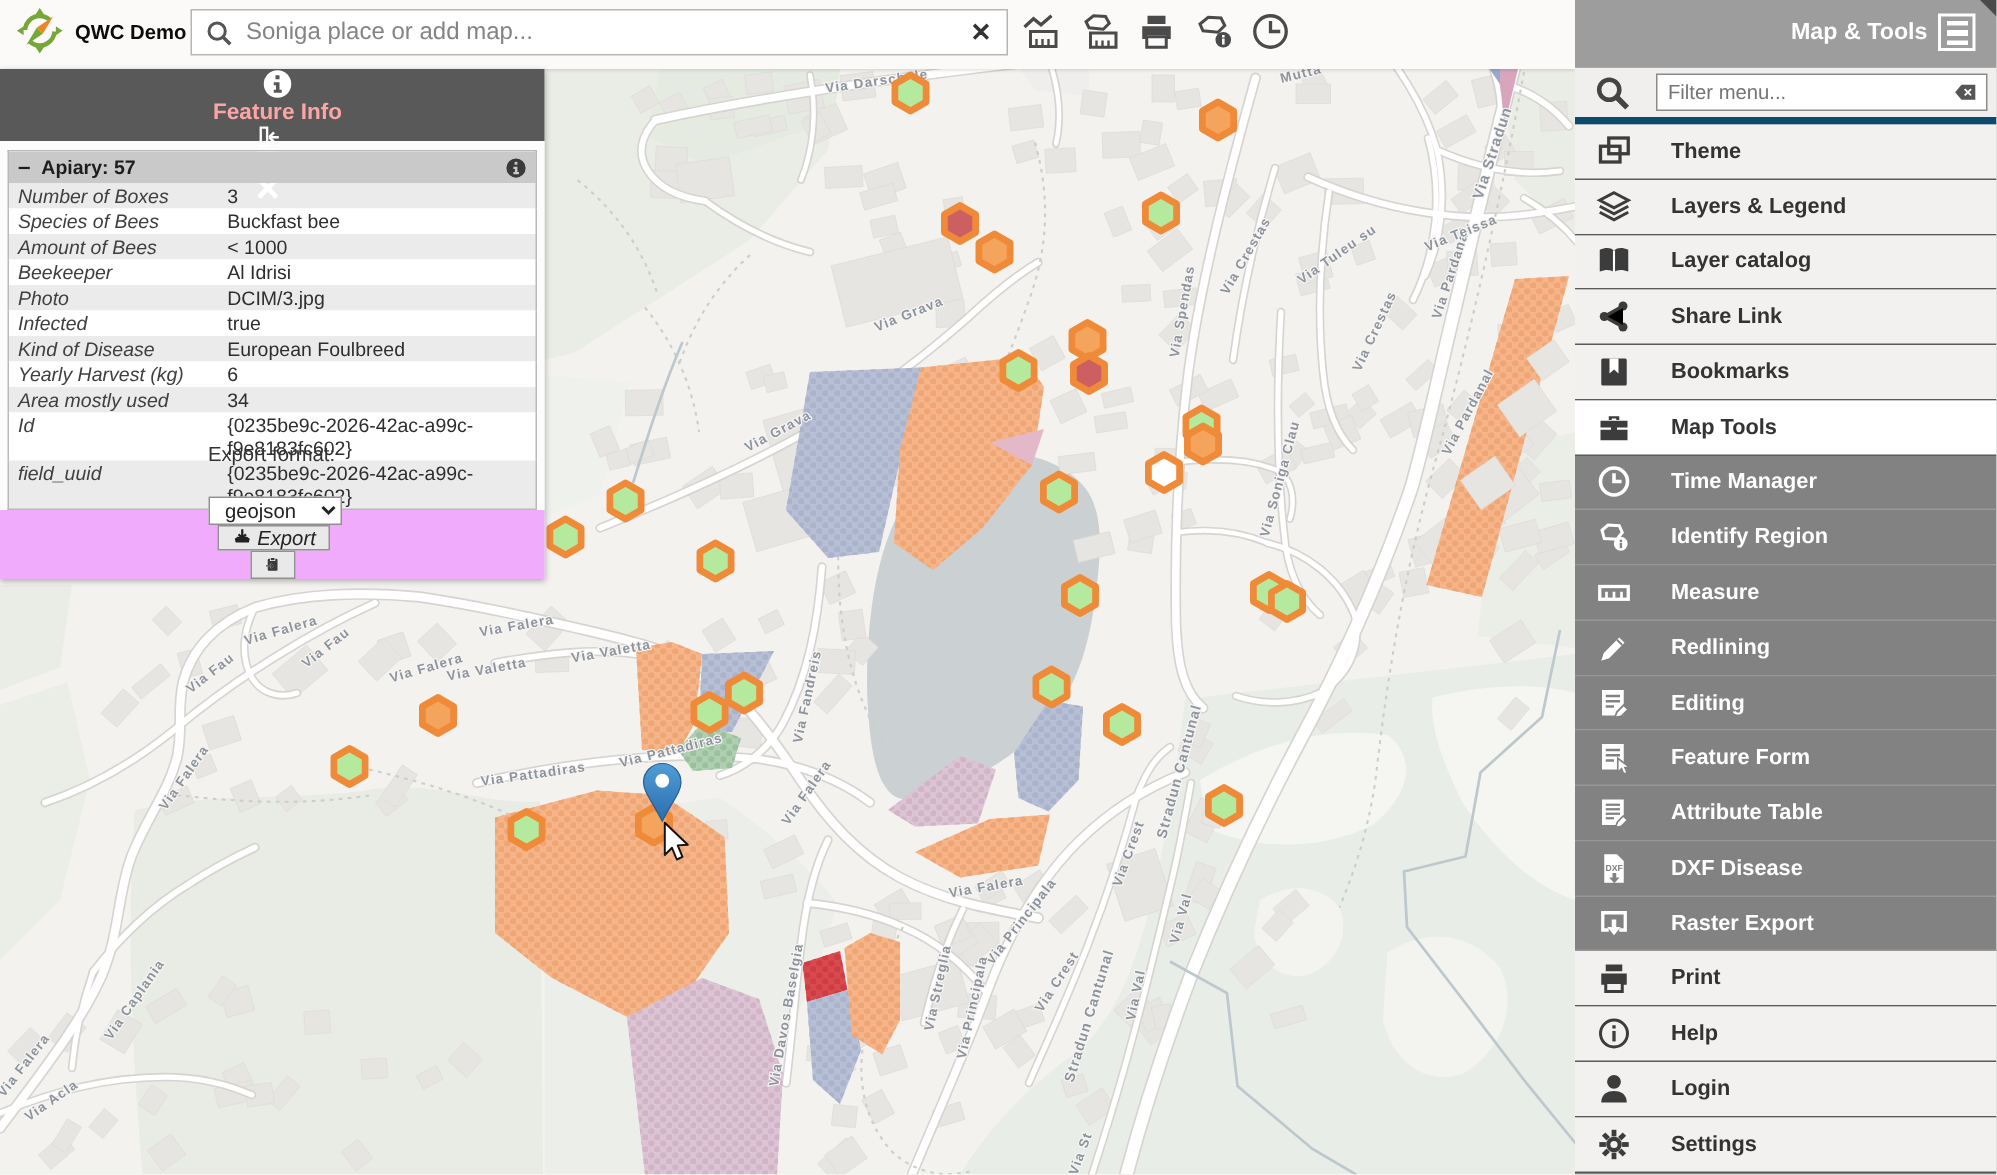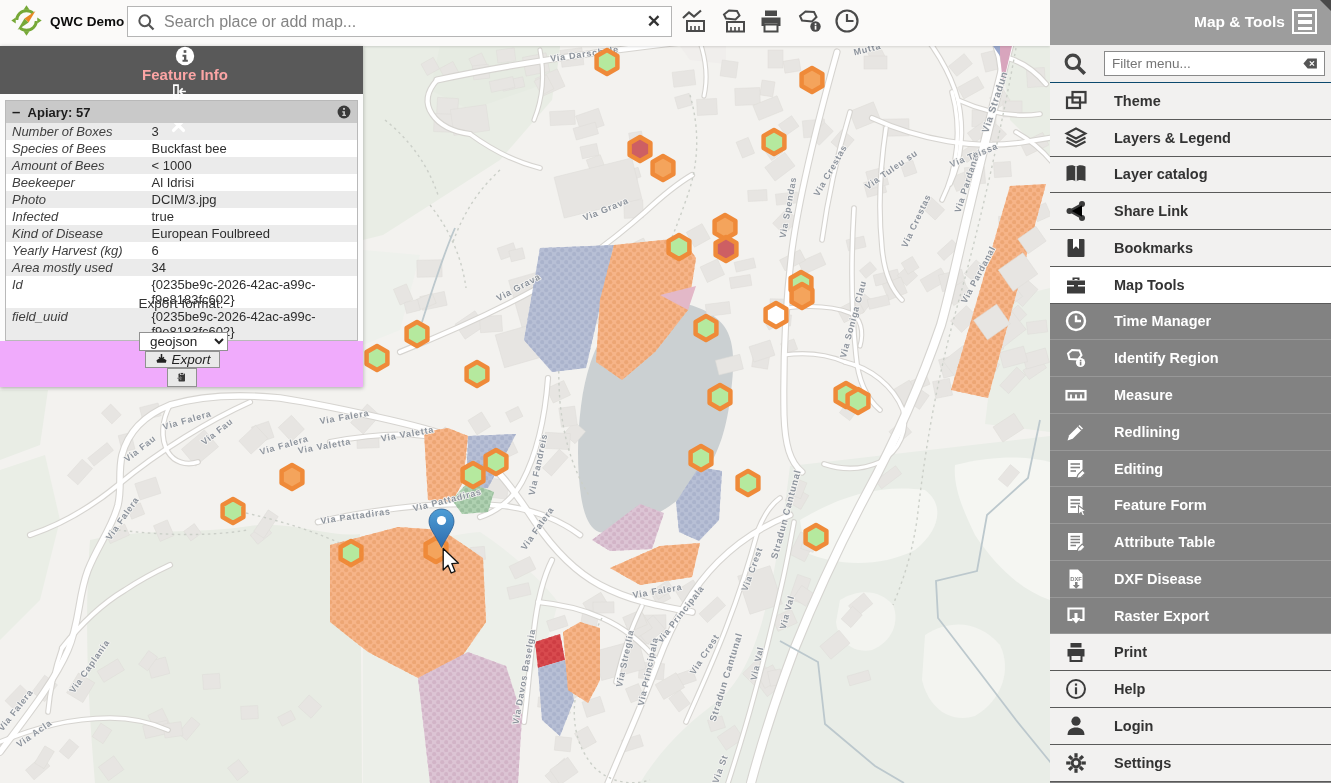--- a/index.html
+++ b/index.html
@@ -25,21 +25,21 @@
 td.v{color:#2e2e2e;}
 #fipfoot{height:46px;display:flex;align-items:center;justify-content:flex-end;padding-right:1px;padding-top:5px;background:#f0abfc;font-size:13.5px;color:#333;flex-direction:column;}
 #fipfoot select{width:89px;height:27px;border:1px solid #919191;background:#fff;font-size:13.5px;font-family:"Liberation Sans",sans-serif;color:#222;margin-left:5px;padding-left:6px;margin-top:21px;}
 .btn{height:27px;border:1px solid #919191;background:#e9e9e9;font-size:13.5px;color:#222;display:flex;align-items:center;padding:0 8px;}
 #sb{position:absolute;right:0;top:0;width:281px;height:783px;background:#828282;}
 #sbhead{height:45px;background:#9d9d9d;position:relative;}
 #sbhead .t{position:absolute;right:46px;top:13px;color:#fff;font-weight:bold;font-size:15.5px;}
 #sbcorner{position:absolute;right:0;top:0;width:0;height:0;border-left:11px solid transparent;border-top:11px solid #4a4a4a;}
 #menubox{position:absolute;right:14px;top:8.5px;width:25px;height:25px;border:2.5px solid #fff;}
 #menubox div{height:3.5px;background:#fff;margin:3px 3.5px 0 3.5px;}
-#filter{height:38px;background:#f0efee;display:flex;align-items:center;border-bottom:1px solid #0c4a6e;}
+#filter{height:38px;background:#f0efee;display:flex;align-items:center;border-bottom:5px solid #0c4a6e;}
 #filter input{width:221px;height:25px;margin-left:16px;border:1px solid #8a8a8a;font-size:13.5px;font-family:"Liberation Sans",sans-serif;color:#555;padding:0 22px 0 7px;background:#fff;}
 .mi{height:36.78px;display:flex;align-items:center;border-bottom:1px solid #5a5a5a;}
 .mi.light{background:#f2f1f0;color:#333;}
 .mi.dark{background:#828282;color:#fff;border-bottom:1px solid #989898;}
 .mi.white{background:#ffffff;color:#333;}
 .mi .lbl{font-weight:bold;font-size:14.5px;margin-left:26px;}
 .mi .ic{width:24px;height:24px;margin-left:14px;flex:0 0 24px;}
 </style></head>
 <body>
 <div id="app">
@@ -563,21 +563,21 @@
 <path d="M41 10 L29.4 29.4 L22.6 22.6 Z" fill="#e98724"></path>
 <path d="M11 42 L29.4 29.4 L22.6 22.6 Z" fill="#76a837"></path>
 </svg>
         <span id="logotxt">QWC Demo</span>
       </div>
   <div id="search">
         <span style="margin-left:8px;width:20px;height:20px;"><svg class="" width="20" height="20" viewBox="0 0 24 24">
             <circle cx="10.5" cy="10.5" r="6.5" fill="none" stroke="#555" stroke-width="2.4"></circle>
             <path d="M15 15 L21 21" stroke="#555" stroke-width="2.8"></path>
           </svg></span>
-        <span class="ph">Search place or add map...</span>
+        <span class="ph">Soniga place or add map...</span>
         <span class="x">✕</span>
       </div>
   <div class="tbico" style="left:681px;"><svg class="" width="26" height="26" viewBox="0 0 26 26">
           <path d="M2 10 L8 4.5 L13 8.5 L20 2.5" fill="none" stroke="#4a4a4a" stroke-width="2.2"></path>
           <rect x="6" y="13" width="17" height="10" fill="none" stroke="#4a4a4a" stroke-width="2"></rect>
           <g stroke="#4a4a4a" stroke-width="1.6">
             <path d="M10 23 V18"></path>
             <path d="M14 23 V18"></path>
             <path d="M18 23 V18"></path>
           </g>

